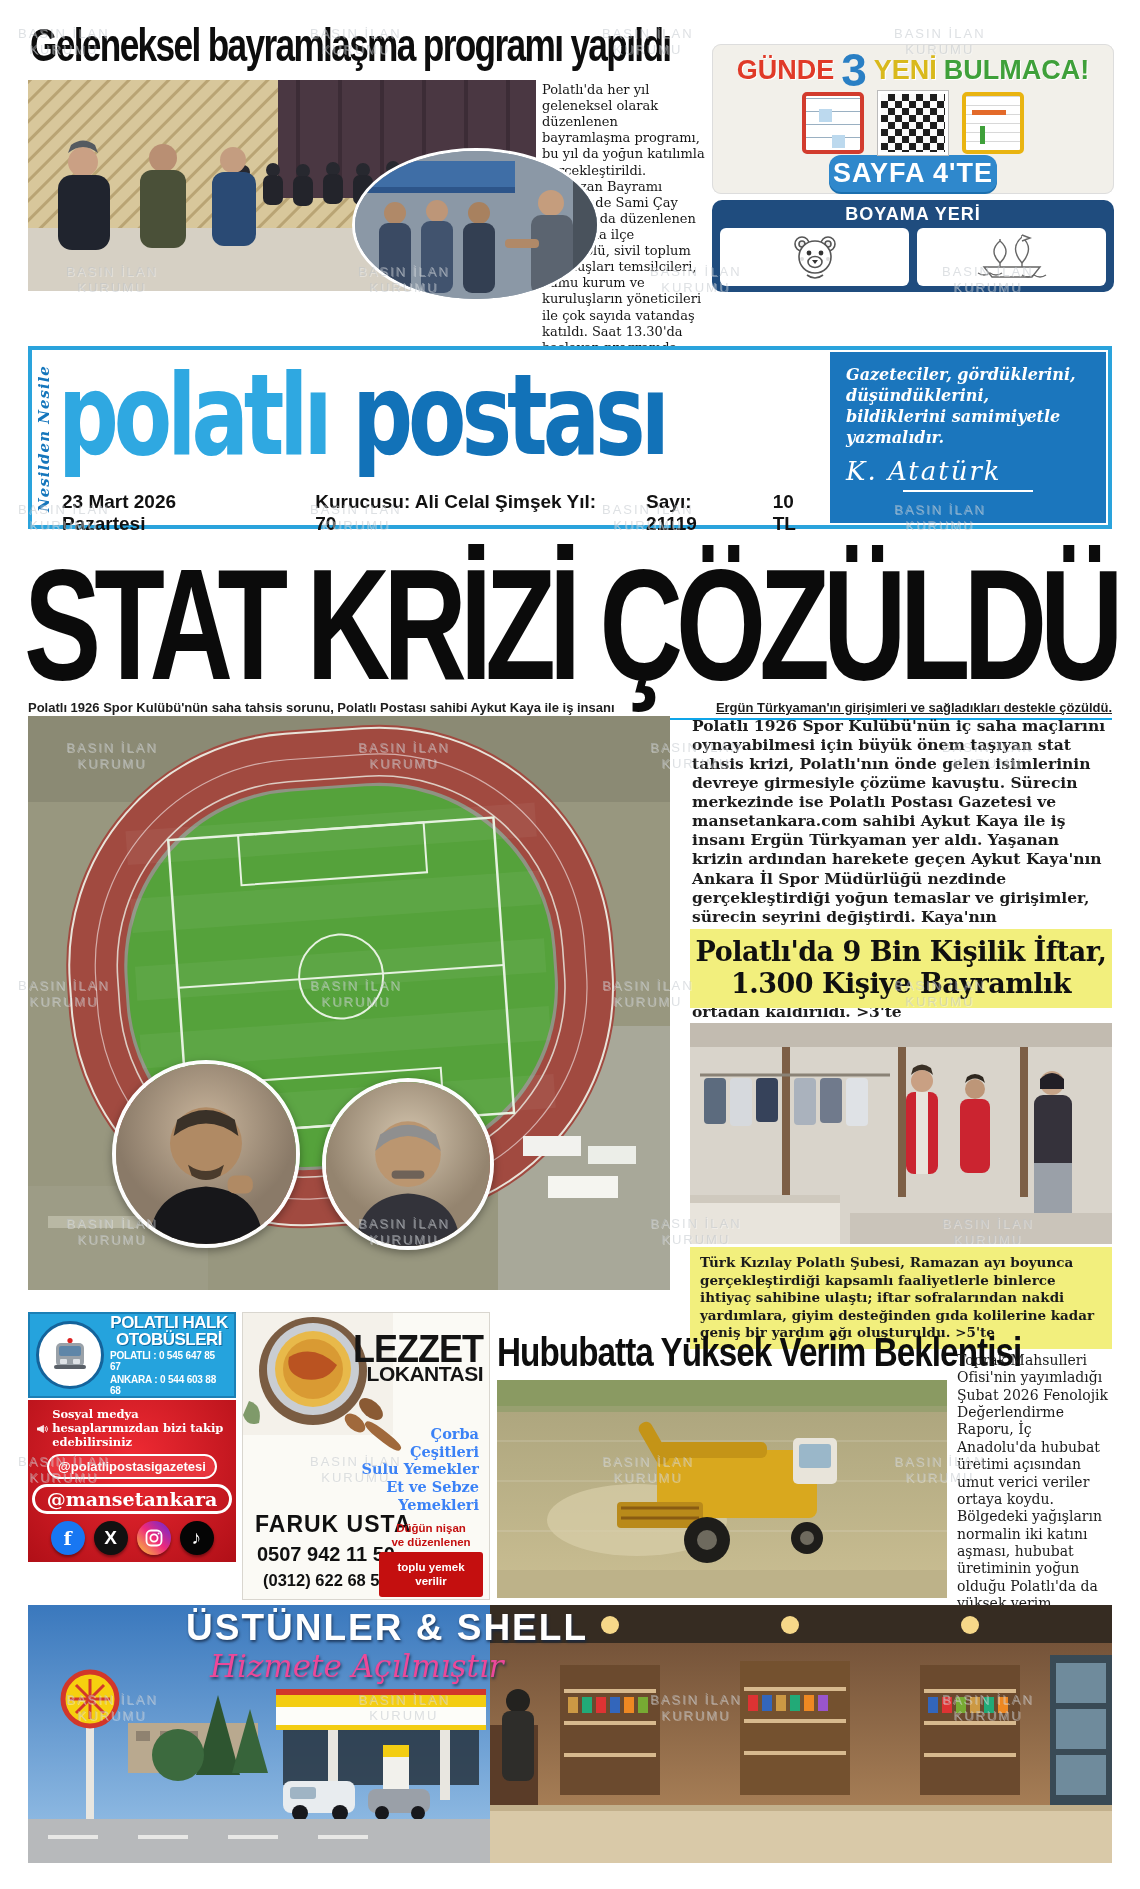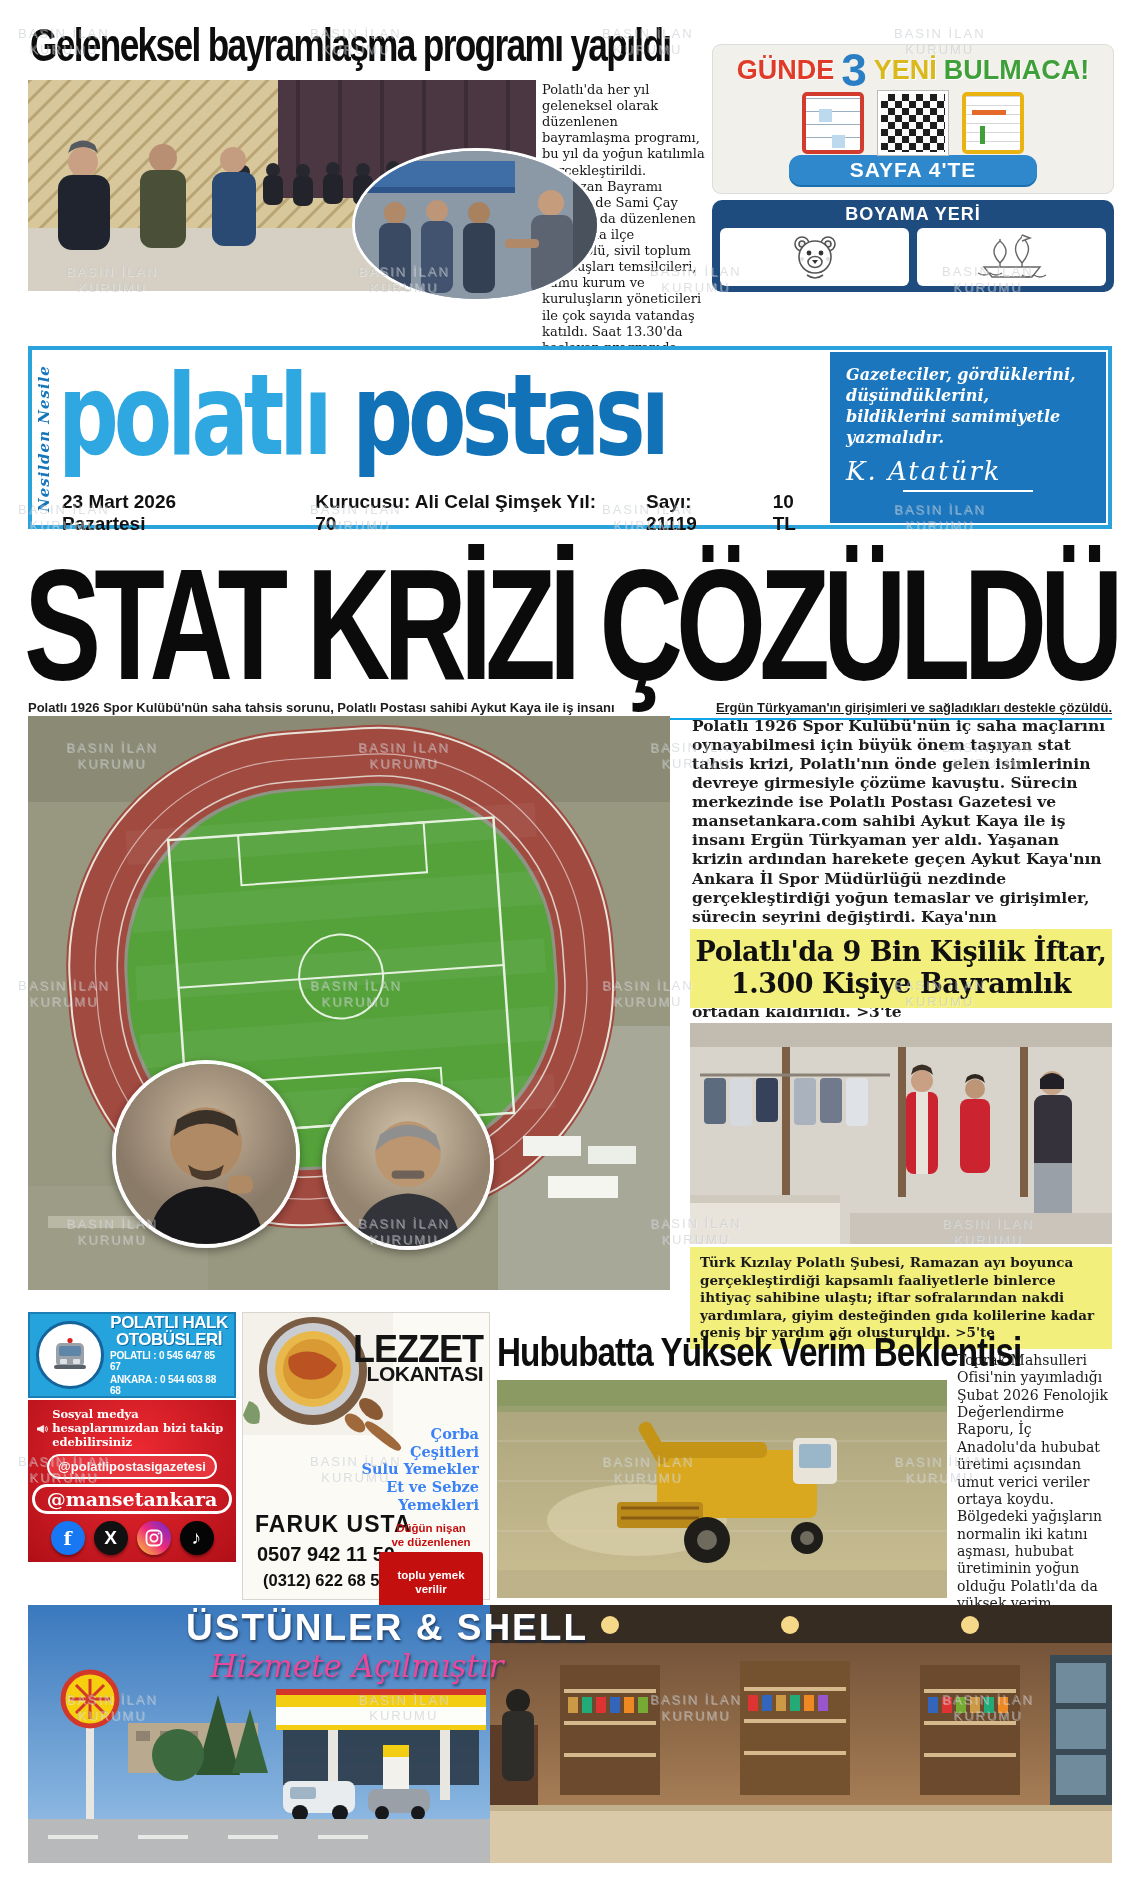--- a/index.html
+++ b/index.html
@@ -40,22 +40,22 @@
      repeating-linear-gradient(90deg,#fff 0 12px,#9ab0c2 12px 13px);
      background-color:#fff;border:4px solid #d23c2e;border-radius:5px;}
   .grid-cross{width:64px;height:58px;background:repeating-conic-gradient(#1d1d1d 0% 25%,#fafafa 0% 50%) 0 0/14px 14px;
      border:3px solid #fff;box-shadow:0 0 0 1px #bbb;}
   .grid-word{width:54px;height:54px;background:
      repeating-linear-gradient(0deg,#fff 0 8px,#d8d8d8 8px 9px),
      repeating-linear-gradient(90deg,#fff 0 8px,#d8d8d8 8px 9px);
      background-color:#fff;border:4px solid #e9b411;border-radius:5px;position:relative;}
   .grid-word:before{content:"";position:absolute;left:6px;top:14px;width:34px;height:5px;background:#e36a2a;}
   .grid-word:after{content:"";position:absolute;left:14px;top:30px;width:5px;height:18px;background:#3fa03a;}
-  #puzzle-banner{margin:2px auto 0;width:248px;background:#2f88cc;color:#fff;font-weight:bold;
-     font-size:21px;border-radius:12px;padding:3px 0;letter-spacing:1px;box-shadow:0 2px 0 #1b6fae;}
+  #puzzle-banner{margin:2px auto 0;width:168px;background:#2f88cc;color:#fff;font-weight:bold;
+     font-size:27px;border-radius:12px;padding:3px 0;letter-spacing:1px;box-shadow:0 2px 0 #1b6fae;}
 
   
   #coloring-box{left:712px;top:200px;width:402px;height:92px;background:#1f4c7e;border-radius:10px;
      box-sizing:border-box;padding:4px 8px;}
   #coloring-title{color:#fff;font-weight:bold;font-size:18px;text-align:center;letter-spacing:1px;}
   #coloring-panels{display:flex;gap:8px;margin-top:3px;}
   .coloring-panel{flex:1;background:#fff;border-radius:6px;height:58px;display:flex;
      align-items:center;justify-content:center;}
 
   
@@ -137,21 +137,21 @@
   #rest-title{right:6px;top:8px;text-align:right;color:#141414;line-height:.9;margin-top:12px;}
   #rest-title .t1{font-size:36px;font-weight:bold;letter-spacing:-1px;transform:scaleY(1.1);display:block;}
   #rest-title .t2{font-size:21px;font-weight:bold;letter-spacing:-.5px;display:block;}
   #rest-menu{right:10px;top:112px;width:118px;text-align:right;
      font:bold 14.5px/1.22 "DejaVu Serif",serif;color:#3b82f6;}
   #rest-chef{left:12px;top:198px;font-weight:bold;font-size:23px;letter-spacing:1px;color:#101010;}
   #rest-phone1{left:14px;top:230px;font-weight:bold;font-size:20px;color:#101010;}
   #rest-phone2{left:20px;top:258px;font-weight:bold;font-size:16.5px;color:#101010;}
   #rest-note{right:6px;top:208px;width:104px;text-align:center;font-weight:bold;font-size:11.5px;
      color:#c40f0f;line-height:1.25;}
-  #rest-note .boxed{display:block;background:#c40f0f;color:#fff;border-radius:3px;padding:16px 3px;margin-top:2px;}
+  #rest-note .boxed{display:block;background:#c40f0f;color:#fff;border-radius:3px;padding:8px 3px;margin-top:2px;}
   .spoon{position:absolute;background:#a0693c;border-radius:40%;}
 
   
   #shell-ad{left:28px;top:1605px;width:1084px;height:258px;display:flex;background:#9db6c9;}
   #shell-left{width:462px;height:258px;overflow:hidden;}
   #shell-right{flex:1;height:258px;overflow:hidden;}
   #shell-title{position:absolute;left:186px;top:1607px;z-index:5;color:#fff;
      font-weight:bold;font-size:37px;letter-spacing:2px;text-shadow:1px 2px 3px rgba(20,40,70,.8);}
   #shell-sub{position:absolute;left:210px;top:1648px;z-index:5;color:#ec4899;
      font:italic 31px "DejaVu Serif",serif;text-shadow:1px 2px 3px rgba(20,40,70,.8);}

